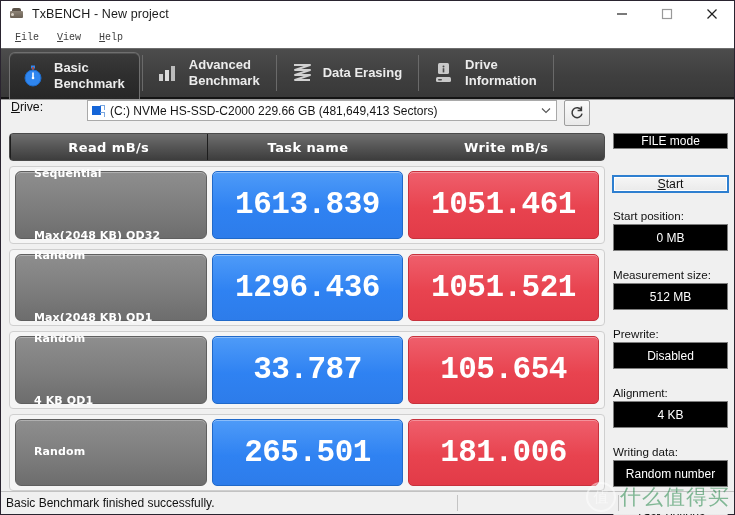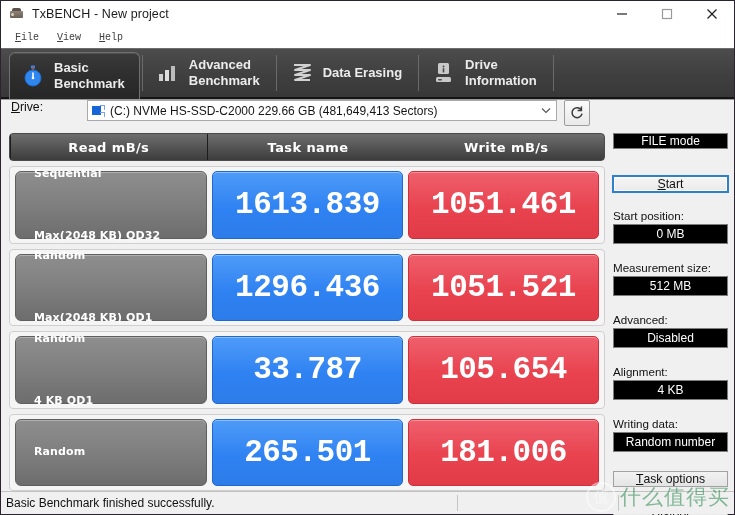--- a/index.html
+++ b/index.html
@@ -194,21 +194,21 @@
     background:linear-gradient(#f6f6f6,#eaeaea);
     border:1px solid #2e7fd0;outline:1px solid #2e7fd0;
     display:flex;align-items:center;justify-content:center;
     font-size:12.3px;color:#111;box-sizing:border-box;
     box-shadow:inset 0 0 0 1px #ffffff;
   }
   .start-btn u{text-decoration:underline;}
   .field{margin-top:7px;}
   .field-label{font-size:11.6px;color:#111;margin-bottom:2px;}
   .field-box{
-    height:20px;background:#000000;border:1px solid #7d7d7d;
+    height:27px;background:#000000;border:1px solid #7d7d7d;
     display:flex;align-items:center;justify-content:center;
     color:#ffffff;font-size:12px;box-sizing:border-box;
   }
   .plain-btn{
     height:22px;margin-top:9px;
     background:linear-gradient(#f2f2f2,#e4e4e4);
     border:1px solid #a2a2a2;
     display:flex;align-items:center;justify-content:center;
     font-size:12.2px;color:#111;box-sizing:border-box;
   }
@@ -414,21 +414,21 @@
           <div class="field-label">Start position:</div>
           <div class="field-box">0 MB</div>
         </div>
 
         <div class="field">
           <div class="field-label">Measurement size:</div>
           <div class="field-box">512 MB</div>
         </div>
 
         <div class="field">
-          <div class="field-label">Advanced:</div>
+          <div class="field-label">Prewrite:</div>
           <div class="field-box">Disabled</div>
         </div>
 
         <div class="field">
           <div class="field-label">Alignment:</div>
           <div class="field-box">4 KB</div>
         </div>
 
         <div class="field">
           <div class="field-label">Writing data:</div>

